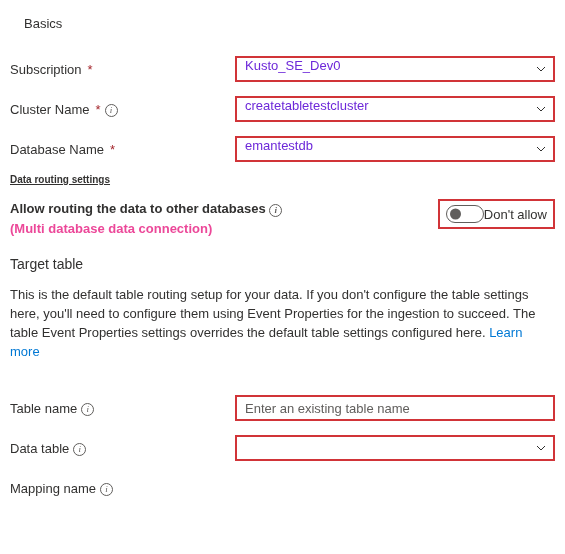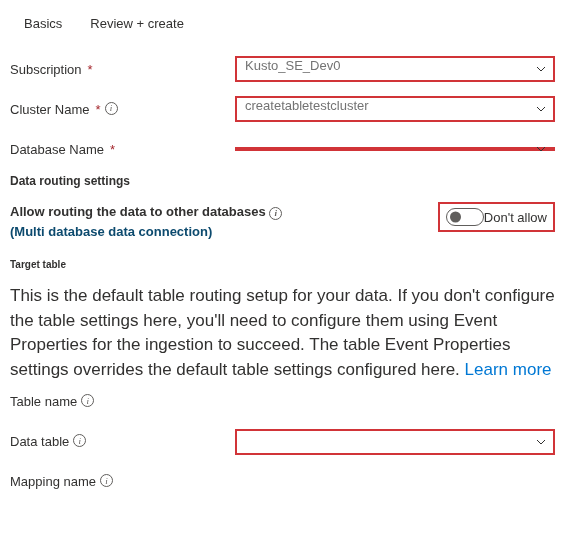--- a/index.html
+++ b/index.html
@@ -42,21 +42,21 @@
       display: flex;
       align-items: center;
       margin-bottom: 10px;
       min-height: 30px;
     }
     .label {
       width: 225px;
       flex-shrink: 0;
       font-size: 13px;
       display: flex;
-      align-items: flex-start;
+      align-items: flex-end;
       gap: 4px;
     }
     .req { color: #a4262c; margin-left: 2px; }
     .info-icon {
       display: inline-flex;
       width: 13px;
       height: 13px;
       border: 1px solid #605e5c;
       border-radius: 50%;
       align-items: center;
@@ -71,21 +71,21 @@
       flex: 1;
       position: relative;
     }
     .select, .input {
       width: 100%;
       height: 26px;
       border: 1px solid #605e5c;
       padding: 0 26px 0 8px;
       font-size: 13px;
       background: #fff;
-      color: #737373;
+      color: #6d28d9;
       outline: none;
       font-family: inherit;
     }
     .input::placeholder { color: #605e5c; }
     .highlight {
       border: 2px solid #d13438;
     }
     .highlight .select,
     .highlight .input {
       border: none;
@@ -94,31 +94,32 @@
     .chev {
       position: absolute;
       right: 6px;
       top: 50%;
       transform: translateY(-50%);
       pointer-events: none;
     }
     .chev svg { display: block; }
     .section-title {
       font-weight: 600;
-      font-size: 12px;
+      font-size: 10px;
       margin: 4px 0 14px 0;
+      text-decoration: underline;
     }
     .toggle-row {
       display: flex;
       align-items: flex-start;
       justify-content: space-between;
       margin-bottom: 18px;
     }
     .toggle-label { font-size: 13px; line-height: 1.5; font-weight: bold; }
-    .toggle-sub { color: #0c4a6e; }
+    .toggle-sub { color: #ec4899; }
     .toggle-wrap {
       display: flex;
       align-items: center;
       gap: 0;
       border: 2px solid #d13438;
       padding: 2px 6px;
       height: 30px;
     }
     .toggle {
       width: 38px;
@@ -132,37 +133,35 @@
     .toggle::after {
       content:"";
       position:absolute;
       left:3px; top:50%;
       transform:translateY(-50%);
       width:11px; height:11px;
       border-radius:50%;
       background:#605e5c;
     }
     .subhead {
-      font-size: 10px;
+      font-size: 14px;
       margin: 8px 0 14px 0;
-      font-weight: bold;
     }
     .desc {
-      font-size: 17px;
+      font-size: 13px;
       line-height: 1.45;
-      margin-bottom: 4px;
+      margin-bottom: 32px;
     }
     .link { color: #0078d4; cursor: pointer; }
   </style>
 </head>
 <body>
 
 <div class="tabs">
   <div class="tab">Basics</div>
-  <div class="tab">Review + create</div>
 </div>
 
 <div class="form">
 
   <div class="row">
     <div class="label">
       <span>Subscription</span>
         <span class="req">*</span>
     </div>
     <div class="field highlight">
@@ -190,20 +189,21 @@
       </span>
     </div>
   </div>
 
   <div class="row">
     <div class="label">
       <span>Database Name</span>
         <span class="req">*</span>
     </div>
     <div class="field highlight">
+      <div class="select">emantestdb</div>
       <span class="chev">
         <svg width="12" height="12" viewBox="0 0 12 12">
             <path d="M2 4l4 4 4-4" stroke="#323130" stroke-width="1" fill="none"></path>
           </svg>
       </span>
     </div>
   </div>
 
   <div class="section-title">Data routing settings</div>
 
@@ -223,20 +223,23 @@
 
   <div class="desc">
     <span>This is the default table routing setup for your data. If you don't configure the table settings here, you'll need to configure them using Event Properties for the ingestion to succeed. The table Event Properties settings overrides the default table settings configured here. </span><span class="link">Learn more</span>
   </div>
 
   <div class="row">
     <div class="label">
       <span>Table name</span>
       <span class="info-icon">i</span>
     </div>
+    <div class="field highlight">
+      <input class="input" placeholder="Enter an existing table name" style="">
+    </div>
   </div>
 
   <div class="row">
     <div class="label">
       <span>Data table</span>
       <span class="info-icon">i</span>
     </div>
     <div class="field highlight">
       <div class="select"></div>
       <span class="chev">

